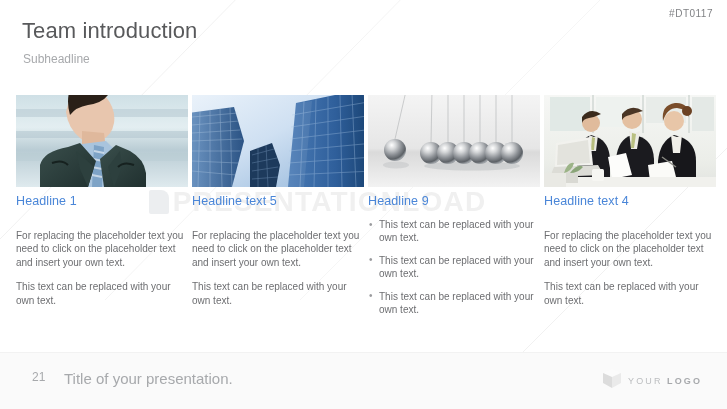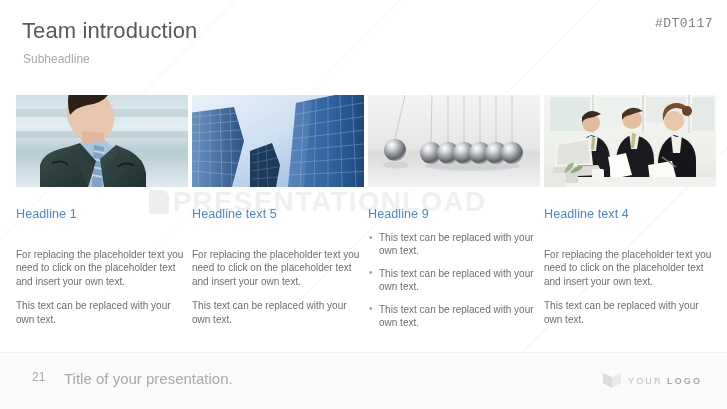--- a/index.html
+++ b/index.html
@@ -51,26 +51,25 @@
     vertical-align: -3px;
     background: #eceef0;
     border-radius: 2px 8px 2px 2px;
   }
 
   
   .doc-id {
     position: absolute;
     right: 14px;
     top: 8px;
-    font-family: Liberation Mono, monospace;
-    font-size: 13px;
+    font-family: Liberation Sans, sans-serif;
+    font-size: 10px;
     color: #808285;
     letter-spacing: 0.5px;
     z-index: 5;
-    margin-top: 8px;
   }
   .title {
     position: absolute;
     left: 22px;
     top: 18px;
     font-size: 22px;
     font-weight: 300;
     color: #58595b;
     letter-spacing: 0.1px;
     z-index: 5;
@@ -100,30 +99,30 @@
   .thumb {
     width: 172px;
     height: 92px;
     overflow: hidden;
     position: relative;
     background: #d8dde2;
   }
   .thumb svg { display: block; }
 
   .headline {
-    margin-top: 20px;
+    margin-top: 7px;
     font-size: 12.5px;
     font-weight: 400;
     color: #4a86d8;
     letter-spacing: 0.1px;
     line-height: 1.2;
   }
 
   .para {
-    margin-top: 26px;
+    margin-top: 20px;
     font-size: 10px;
     line-height: 13.4px;
     color: #6d6e71;
   }
   .para.second { margin-top: 11px; }
 
   .bullets {
     margin: 9px 0 0 0;
     padding: 0;
     list-style: none;

